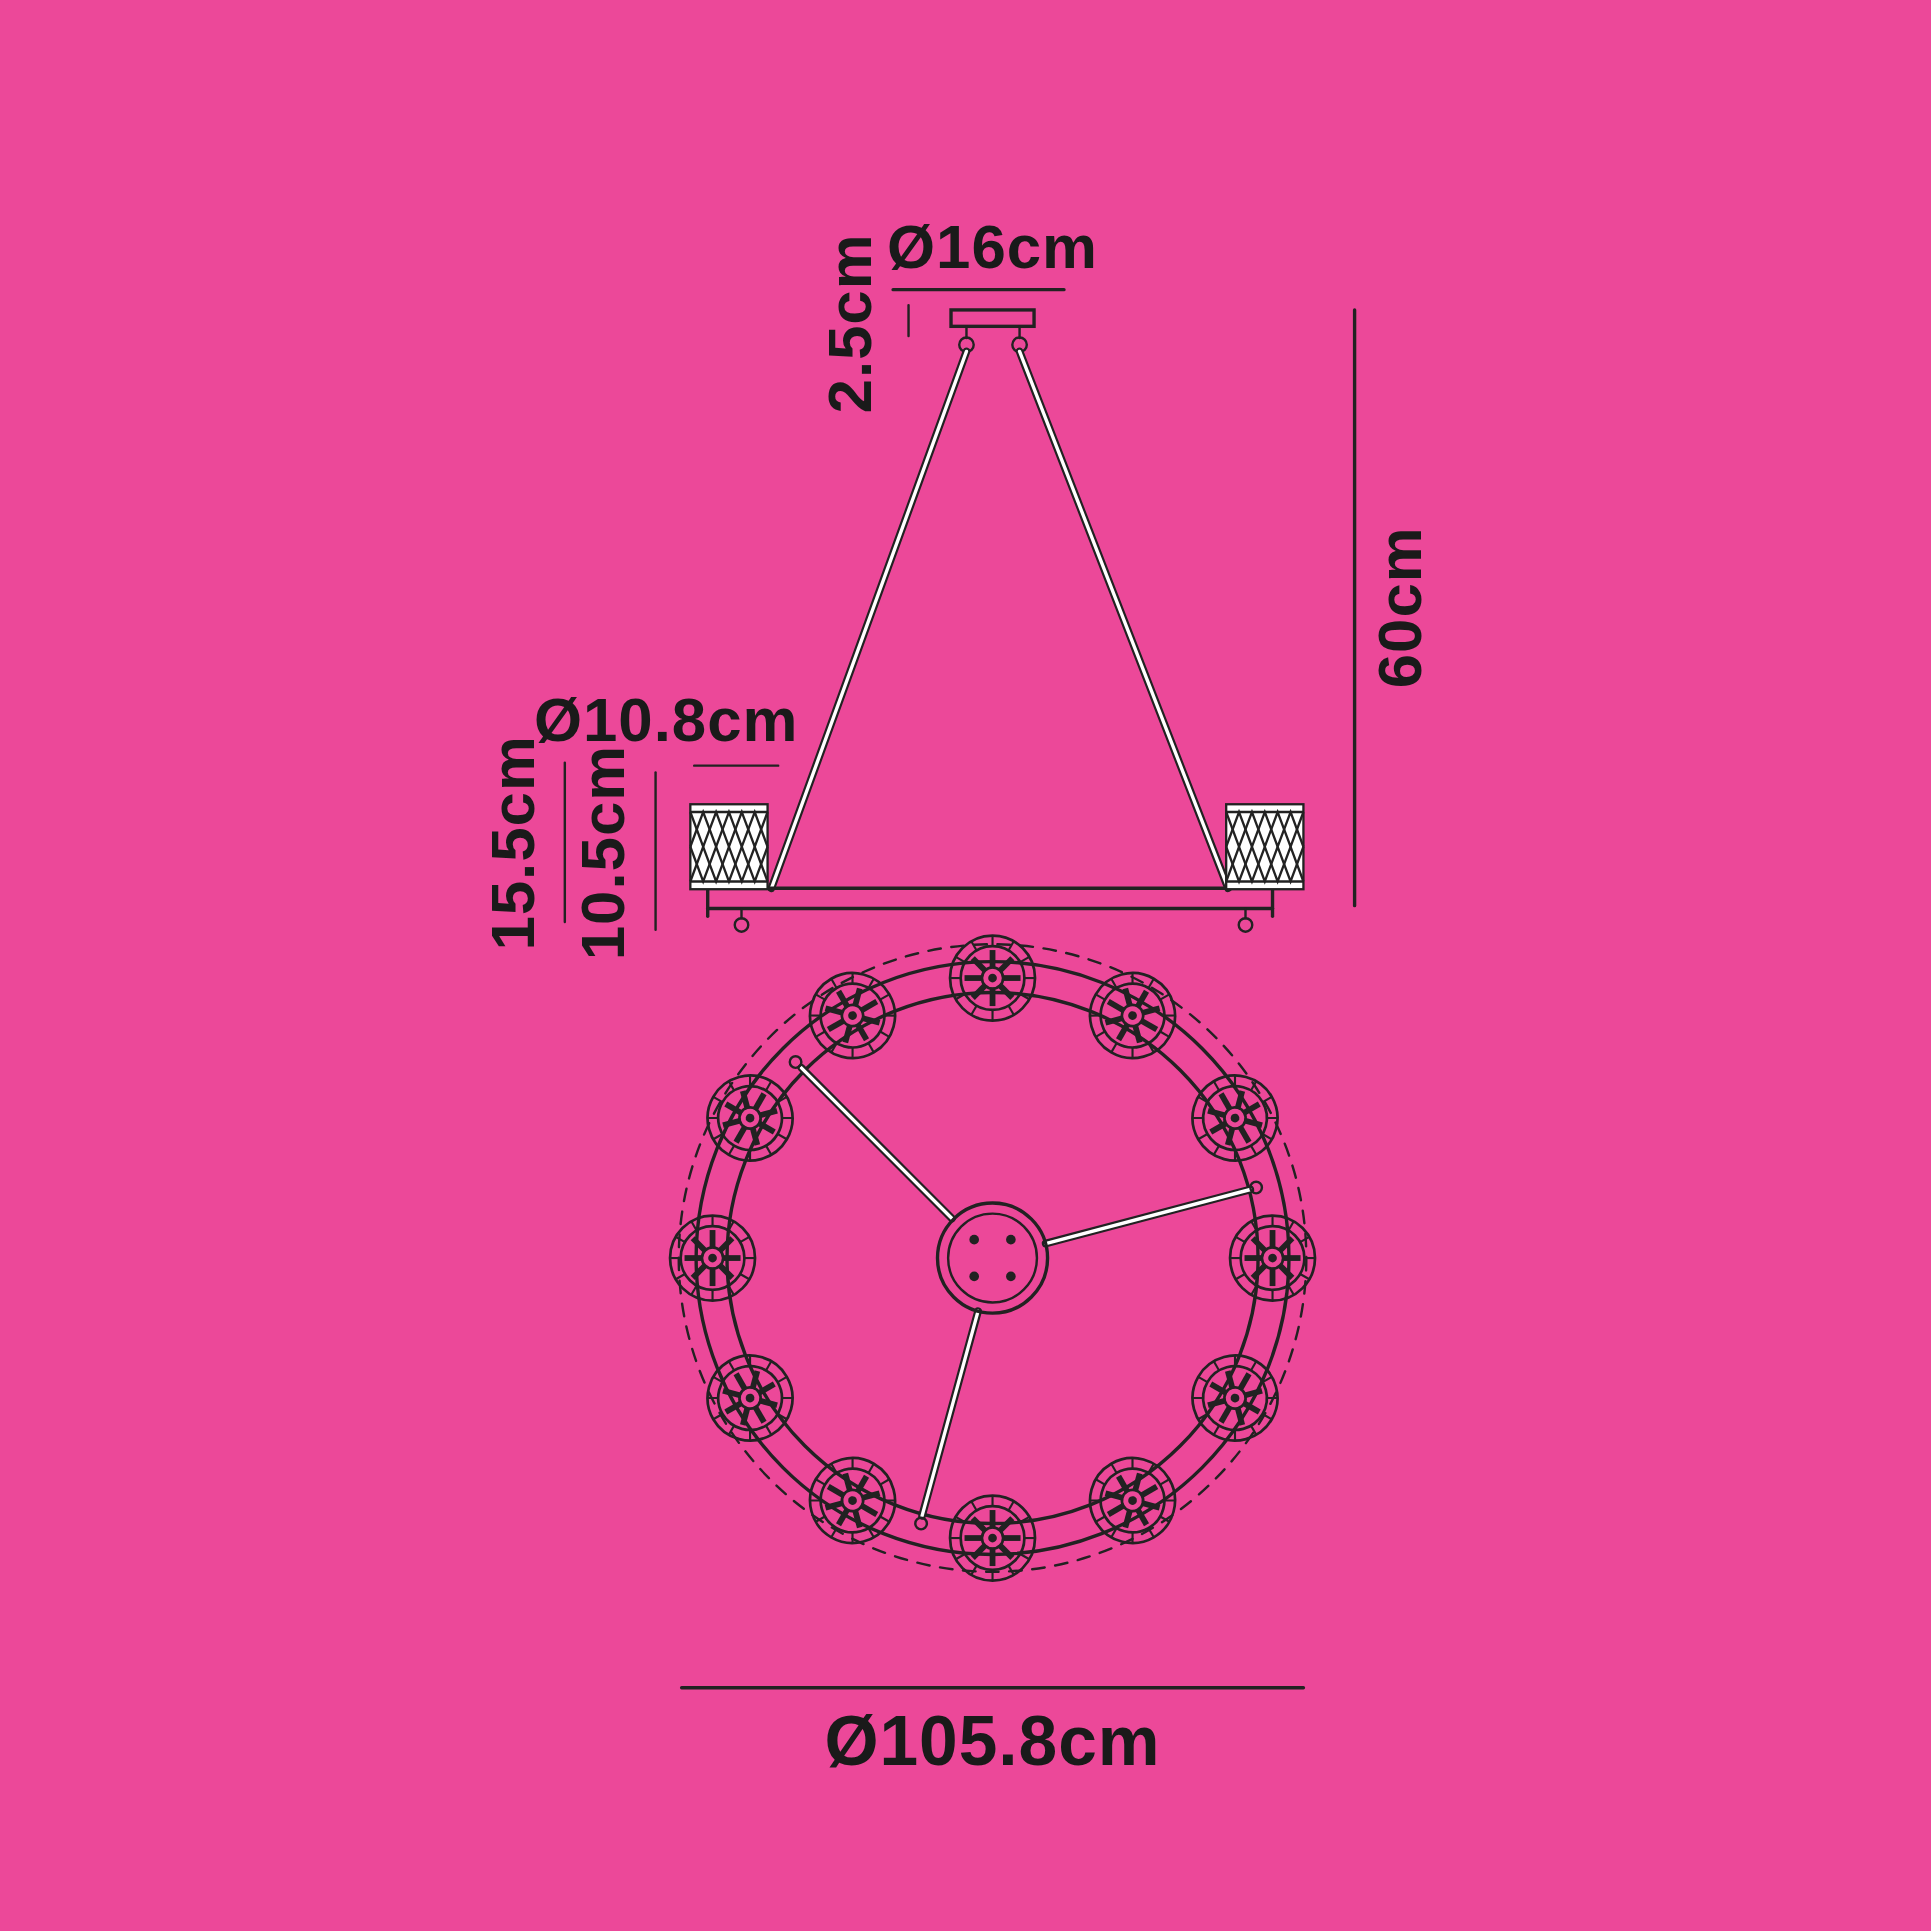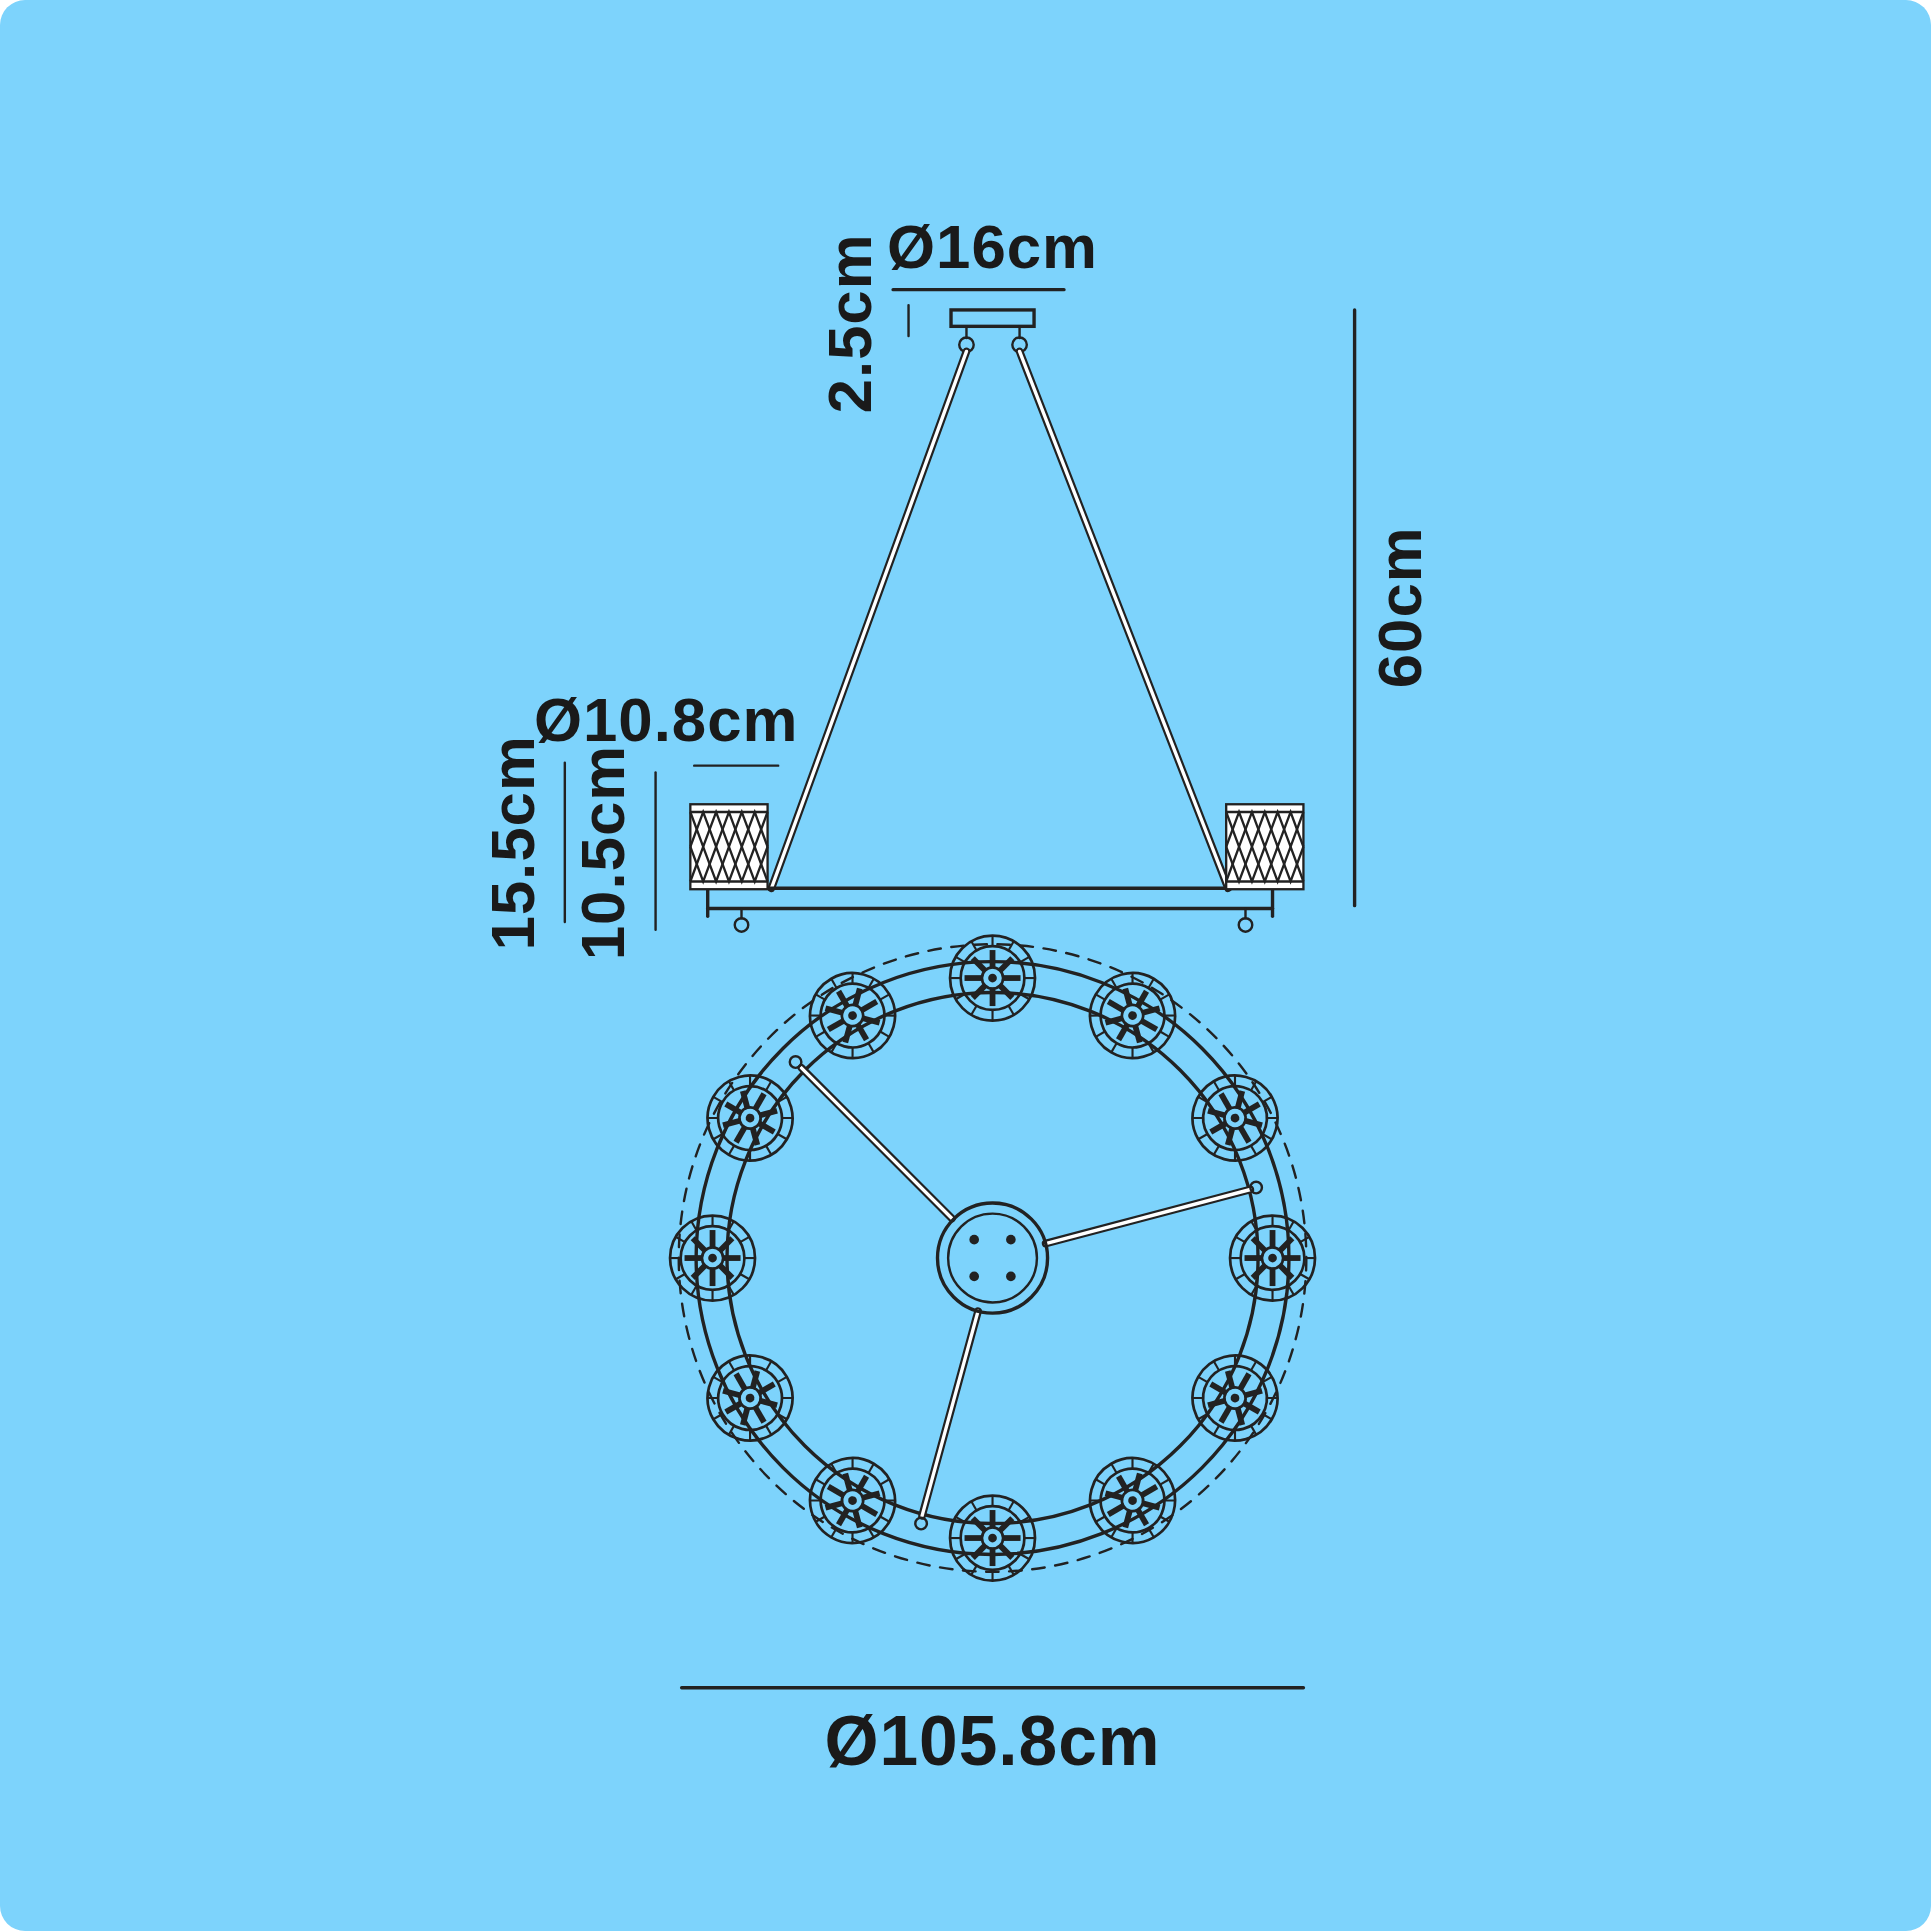--- a/index.html
+++ b/index.html
@@ -1,16 +1,16 @@
 <!DOCTYPE html>
 <html><head>
 <meta charset="utf-8">
 <style>
   html,body{margin:0;padding:0;background:#ffffff;}
-  .stage{width:1931px;height:1931px;background:#7dd3fc;position:relative;border-radius:25px;}
+  .stage{width:1931px;height:1931px;background:#ec4899;position:relative;}
   svg{display:block;}
   .ln{stroke:#222222;stroke-width:3.5;fill:none;stroke-linecap:round;}
   .ln2{stroke:#222222;stroke-width:2.5;fill:none;stroke-linecap:round;}
   .dash{stroke-dasharray:13 11;}
   .dblO{stroke:#222222;stroke-width:8;fill:none;stroke-linecap:round;}
   .dblI{stroke:#ffffff;stroke-width:3.5;fill:none;stroke-linecap:round;}
   .lbl{font-family:"Liberation Sans",sans-serif;font-size:64px;font-weight:600;fill:#1a1a1a;letter-spacing:1px;}
   .lbl-lg{font-size:72px;}
 </style>
 </head>

